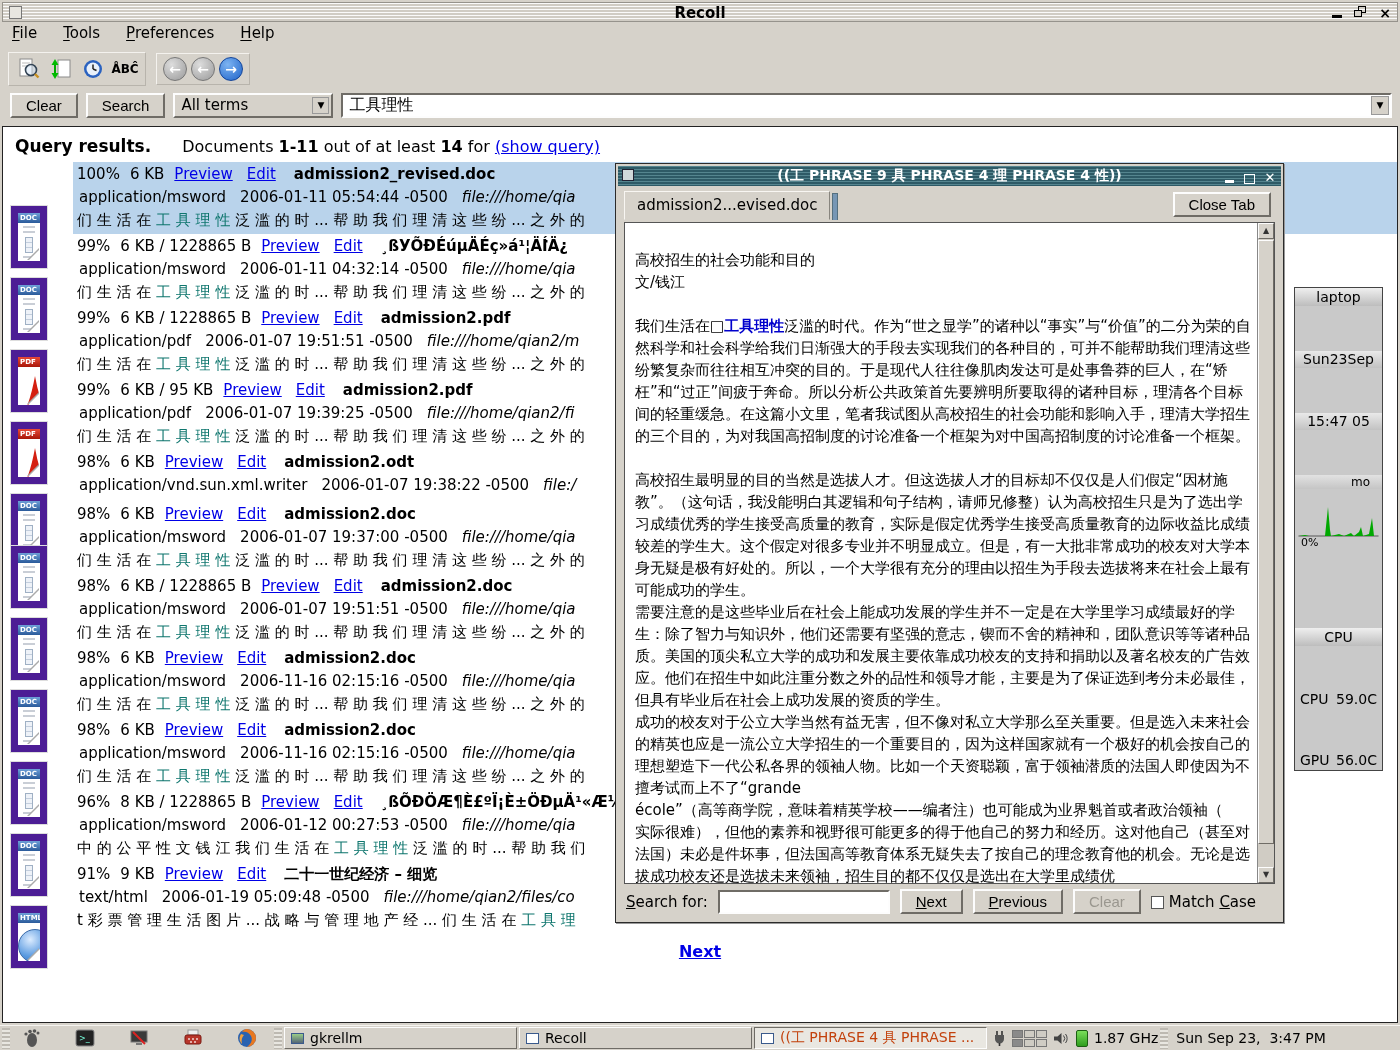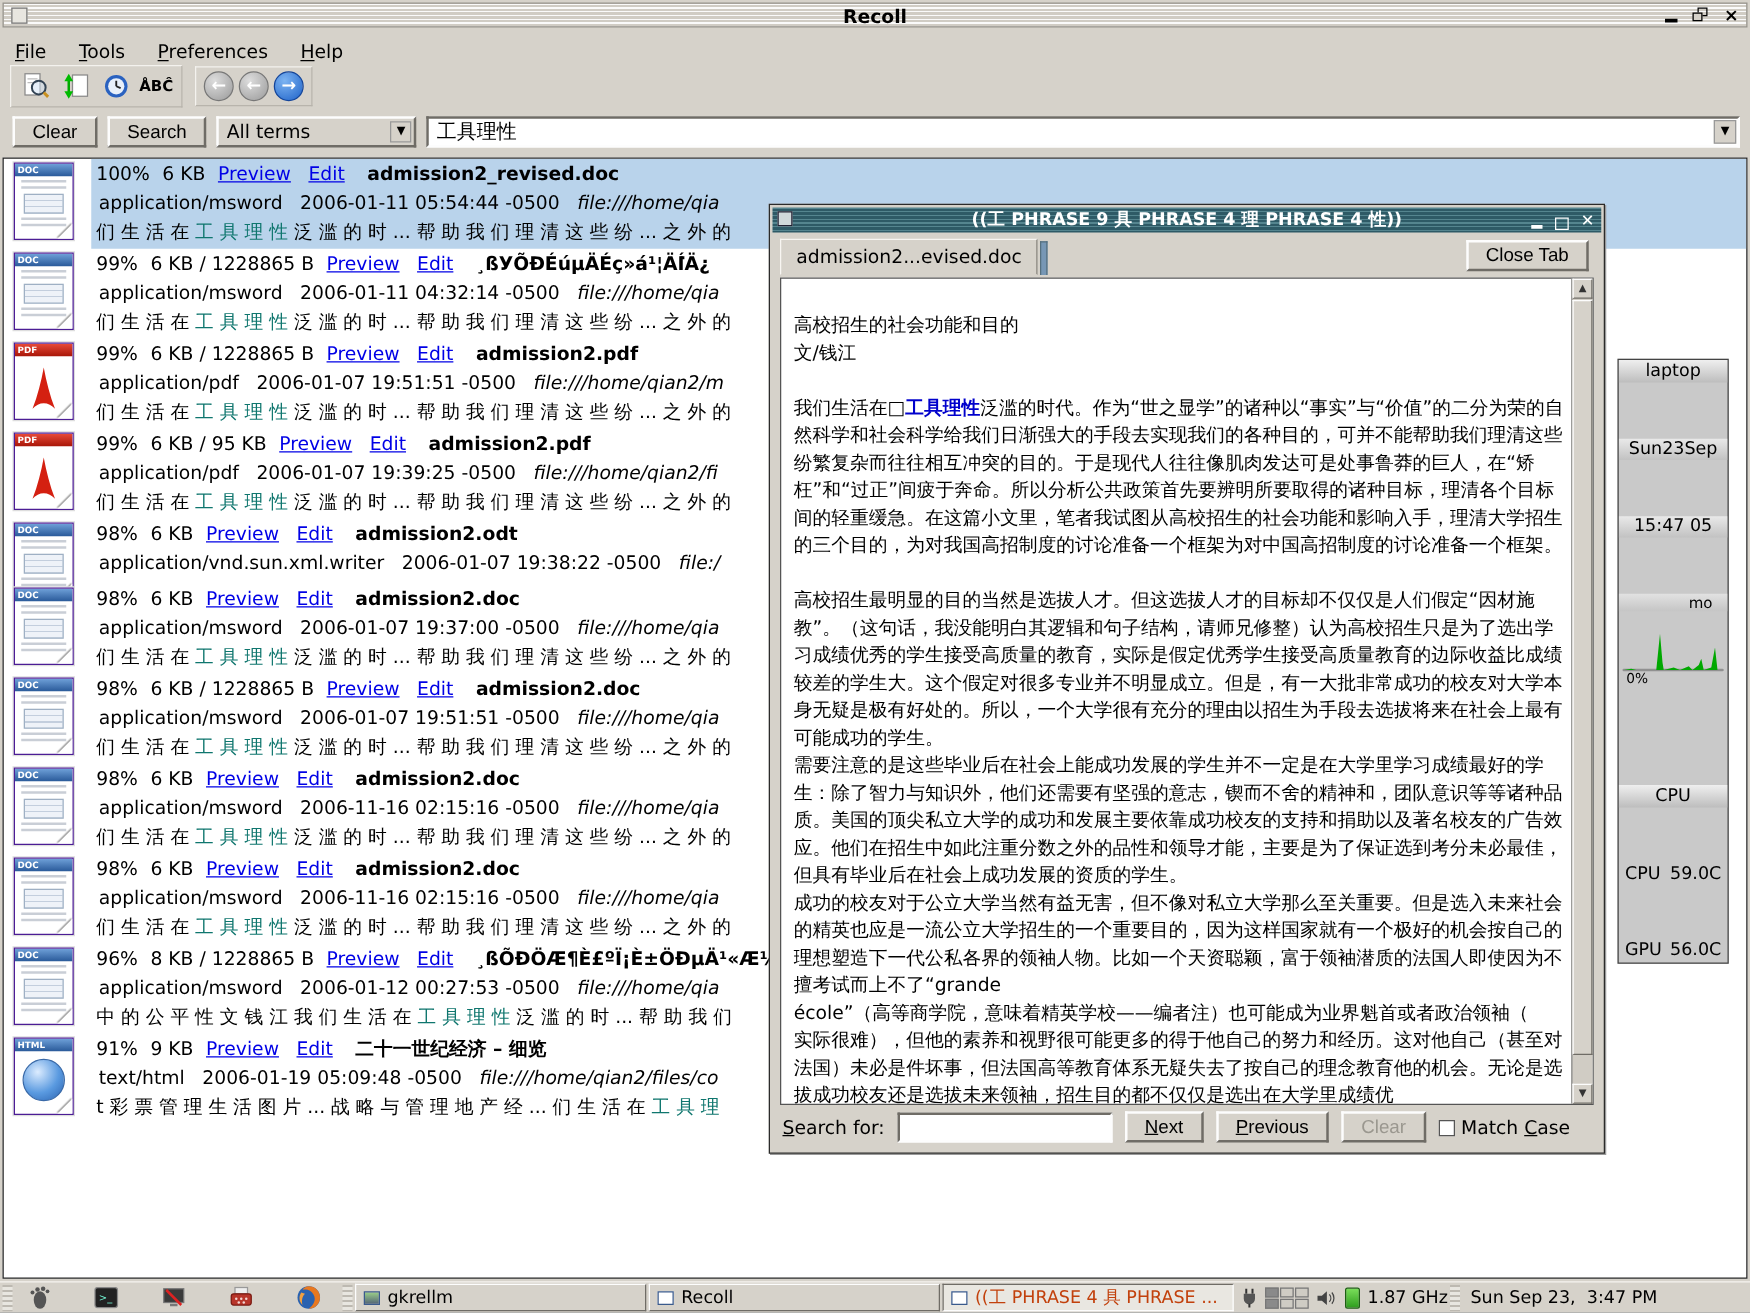--- a/index.html
+++ b/index.html
@@ -13,21 +13,21 @@
   .win-icon{position:absolute;left:6px;top:3px;width:13px;height:13px;background:#e8e6e0;border:1px solid #777;}
   .win-title{position:absolute;left:0;right:0;top:1px;text-align:center;font-weight:bold;font-size:15px;background:transparent;}
   .win-ctrls{position:absolute;right:4px;top:2px;display:flex;gap:8px;align-items:center;height:16px;}
   .wc{width:16px;height:14px;display:flex;align-items:center;justify-content:center;font-weight:bold;font-size:14px;cursor:default;}
   .wc-min::after{content:"";display:block;width:10px;height:3px;background:#000;margin-top:7px;}
   .wc-restore{position:relative;}
   .wc-restore i{position:absolute;border:1px solid #000;width:8px;height:7px;background:transparent;}
   .wc-restore i.b{left:1px;top:4px;background:#d6d2ca;}
   .wc-restore i.a{left:5px;top:0;}
   
-  .menubar{position:absolute;left:2px;top:24px;right:2px;height:26px;display:flex;align-items:flex-end;
+  .menubar{position:absolute;left:2px;top:24px;right:2px;height:26px;display:flex;align-items:flex-start;
     padding-left:10px;gap:26px;font-size:15px;background:#d6d2ca;}
   .menu-item u{text-underline-offset:2px;}
   
   .toolbar{position:absolute;left:2px;top:50px;right:2px;height:38px;display:flex;align-items:center;padding-left:6px;gap:10px;}
   .tgroup{display:flex;align-items:flex-start;gap:4px;border:1px solid #b8b4ac;border-left-color:#f4f2ee;border-top-color:#f4f2ee;padding:3px 6px;background:#d6d2ca;}
   .tbtn{width:28px;height:26px;display:flex;align-items:center;justify-content:center;background:#d6d2ca;border:1px solid transparent;}
   .navbtn{width:24px;height:24px;border-radius:50%;display:flex;align-items:center;justify-content:center;
     color:#fff;font-weight:bold;font-size:14px;background:radial-gradient(circle at 35% 30%,#ddd,#9a9a9a);border:1px solid #777;}
   .navbtn.blue{background:radial-gradient(circle at 35% 30%,#7db4f2,#1e62c8);border-color:#14459a;}
   .abc{font-size:12px;font-weight:bold;letter-spacing:0;}
@@ -56,21 +56,21 @@
   .t1 .pct,.t1 .size{margin-right:10px;}
   .t1 a{margin-right:14px;}
   .t1 .title{font-weight:bold;margin-left:4px;}
   .t2{padding-left:2px;}
   .t2 .mime{margin-right:14px;}
   .t2 .date{margin-right:14px;}
   .t2 .url{font-style:italic;}
   .t3 .hl{color:#0f766e;}
   .next-link{display:block;text-align:center;margin-top:8px;font-size:16px;font-weight:bold;color:#0000e6;text-decoration:underline;}
   
-  .page{width:48px;height:62px;background:#fff;border:1px solid #4c1d95;position:relative;overflow:hidden;box-shadow:0 0 0 1px #ddd;}
+  .page{width:36px;height:62px;background:#fff;border:7px solid #4c1d95;position:relative;overflow:hidden;box-shadow:0 0 0 1px #ddd;margin-top:41px;}
   .page::after{content:"";position:absolute;right:0;bottom:0;width:0;height:0;border-style:solid;border-width:0 0 12px 12px;border-color:transparent transparent #fff transparent;filter:drop-shadow(-1px -1px 0 #aaa);}
   .band{height:10px;font-size:7px;line-height:10px;color:#fff;font-weight:bold;padding-left:2px;}
   .b-doc,.b-html{background:linear-gradient(180deg,#6ea0d8,#2a5a9a);}
   .b-pdf{background:linear-gradient(180deg,#e84a38,#a81608);}
   .dl{height:2px;background:#c9ced6;margin:3px 5px 0;}
   .dgrid{height:16px;margin:4px 7px 0;border:1px solid #9fb0c4;
     background:repeating-linear-gradient(180deg,#eef2f8 0 4px,#c3cedd 4px 5px),#eef2f8;}
   .pdfa{display:block;margin:4px auto 0;}
   .globe{width:34px;height:34px;border-radius:50%;margin:6px auto 0;
     background:radial-gradient(circle at 35% 30%,#dcecff,#5a9ae0 55%,#2a62b0);border:1px solid #3a6aa8;}
@@ -208,20 +208,29 @@
       <span>All terms</span>
       <span class="arrow">▼</span>
     </div>
     <div class="query">
       <span>工具理性</span>
       <span class="arrow">▼</span>
     </div>
   </div>
 
   <div class="results">
+    <div class="rheader">
+      <span class="qt">Query results.</span>
+      <span>Documents</span>
+      <b>1-11</b>
+      <span>out of at least</span>
+      <b>14</b>
+      <span>for</span>
+      <a class="lnk">(show query)</a>
+    </div>
     <div id="result-list">
         <div class="rrow sel">
           <div class="ric">
             <div class="page">
               <div class="band b-doc">DOC</div>
               <div class="dl"></div>
               <div class="dl"></div>
               <div class="dgrid"></div>
               <div class="dl"></div>
               <div class="dl"></div>

